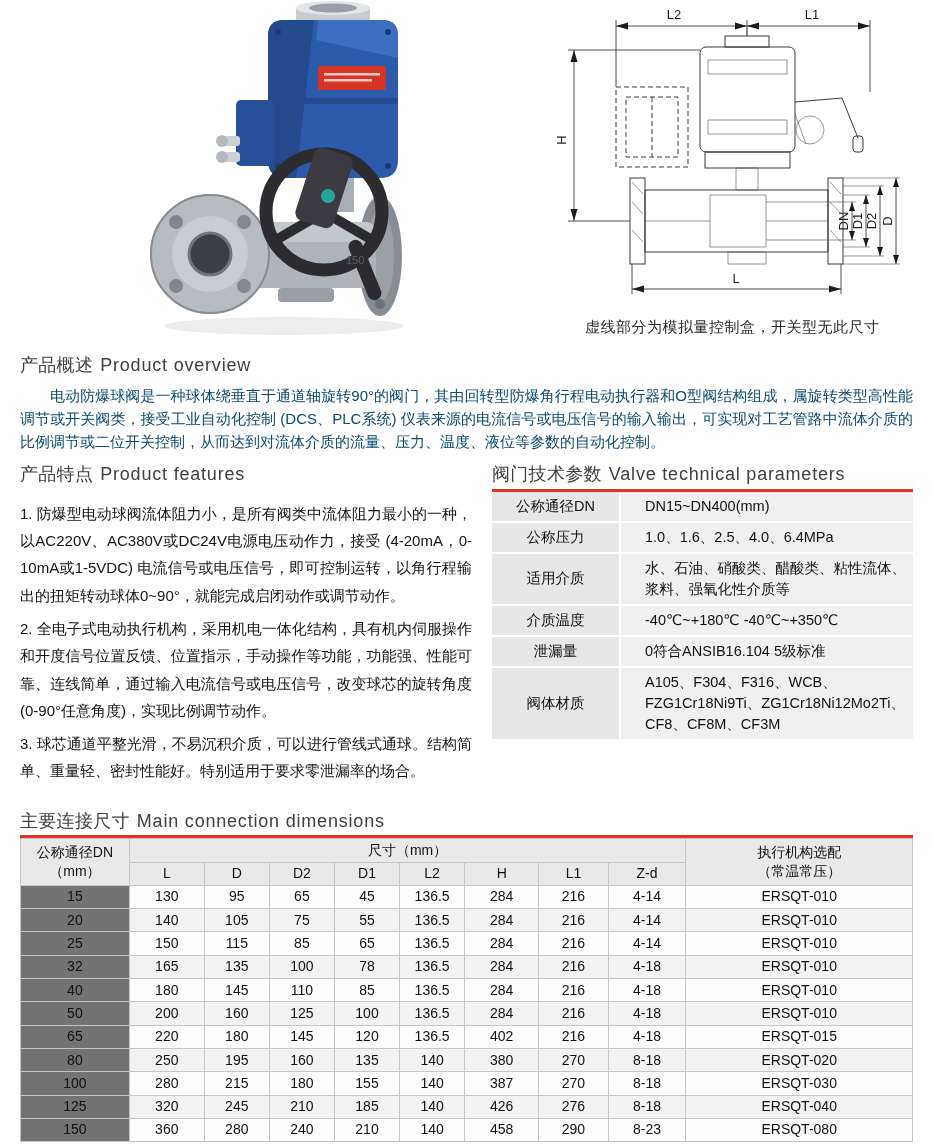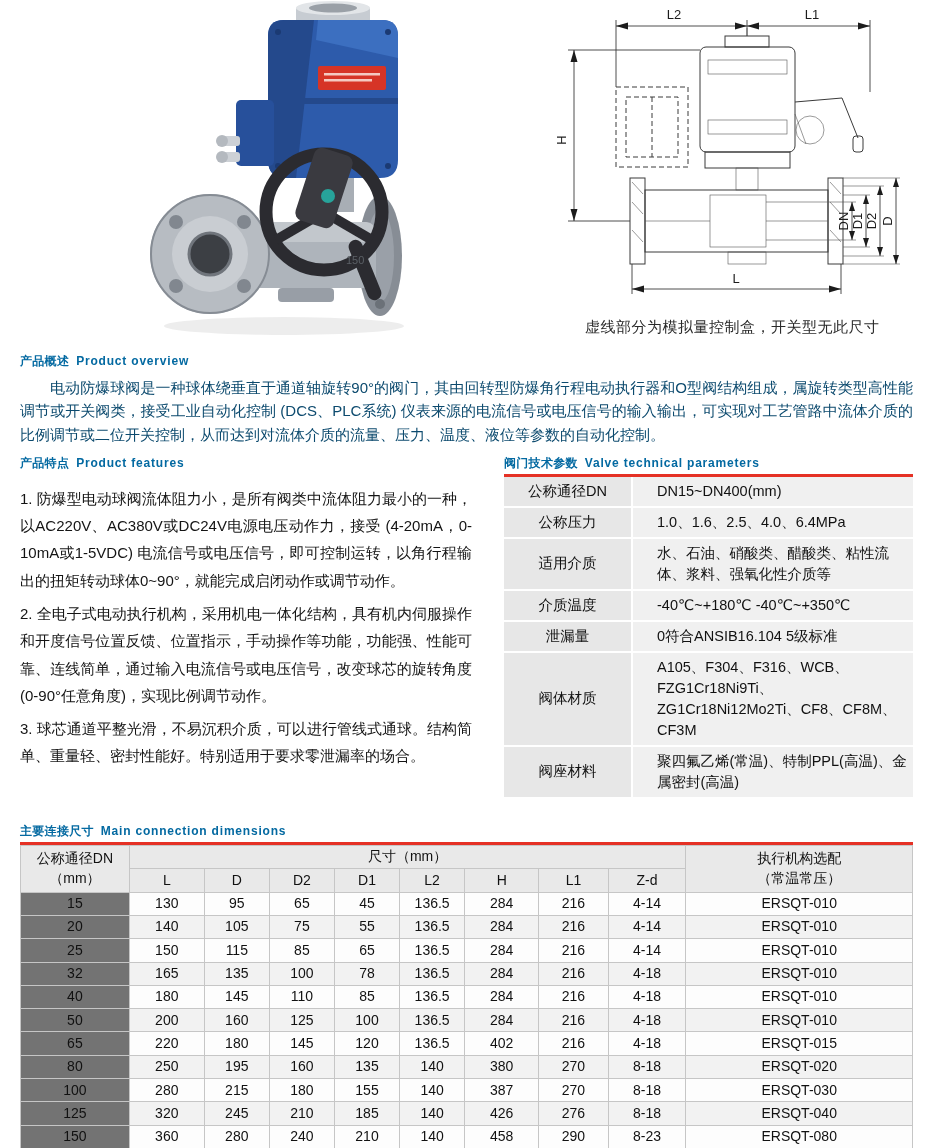--- a/index.html
+++ b/index.html
@@ -17,36 +17,36 @@
   
   .hero { position: relative; height: 349px; }
   .photo-wrap { position: absolute; left: 98px; top: 0; width: 332px; height: 342px; }
   .drawing-wrap { position: absolute; left: 520px; top: 2px; width: 393px; height: 345px; }
   .drawing-caption {
     position: absolute; left: 45px; top: 316px; width: 360px;
     font-size: 15px; color: #2a2a2a; letter-spacing: 0.5px;
   }
   
   .sec-heading {
-    font-size: 12px; font-weight: bold; color: #0369a1;
+    font-size: 18px; font-weight: normal; color: #404040;
     letter-spacing: 0.3px; line-height: 1.25;
   }
   .sec-heading .en { margin-left: 7px; letter-spacing: 0.8px; }
   .red-underline { border-bottom: 3px solid #e53125; padding-bottom: 3px; }
   
   .overview-heading { margin-top: 5px; }
   .overview-body {
     margin-top: 7px;
     font-size: 15px; line-height: 1.55; text-align: justify;
     text-indent: 2em; color: #0c4a6e;
   }
   
   .two-col { display: flex; margin-top: 10px; }
   .col-left { width: 452px; flex: 0 0 452px; }
-  .col-right { flex: 1; margin-left: 32px; }
+  .col-right { flex: 1; margin-left: 20px; }
   .feature-item {
     font-size: 15px; line-height: 1.82; text-align: justify;
     color: #141414; margin-top: 6px;
   }
   .col-left .sec-heading { margin-bottom: 14px; }
   
   .params-table {
     width: 100%; border-collapse: collapse; margin-top: 0;
     font-size: 14.5px; color: #111;
   }
@@ -296,24 +296,20 @@
               <td>介质温度</td>
               <td>-40℃~+180℃  -40℃~+350℃</td>
             </tr>
             <tr>
               <td>泄漏量</td>
               <td>0符合ANSIB16.104 5级标准</td>
             </tr>
             <tr>
               <td>阀体材质</td>
               <td>A105、F304、F316、WCB、FZG1Cr18Ni9Ti、ZG1Cr18Ni12Mo2Ti、CF8、CF8M、CF3M</td>
-            </tr>
-            <tr>
-              <td>阀座材料</td>
-              <td>聚四氟乙烯(常温)、特制PPL(高温)、金属密封(高温)</td>
             </tr>
           </tbody>
       </table>
     </div>
   </div>
 
   <h2 class="sec-heading red-underline dims-heading"><span>主要连接尺寸</span><span class="en">Main connection dimensions</span></h2>
 
   <table class="dims-table">
     <colgroup>

